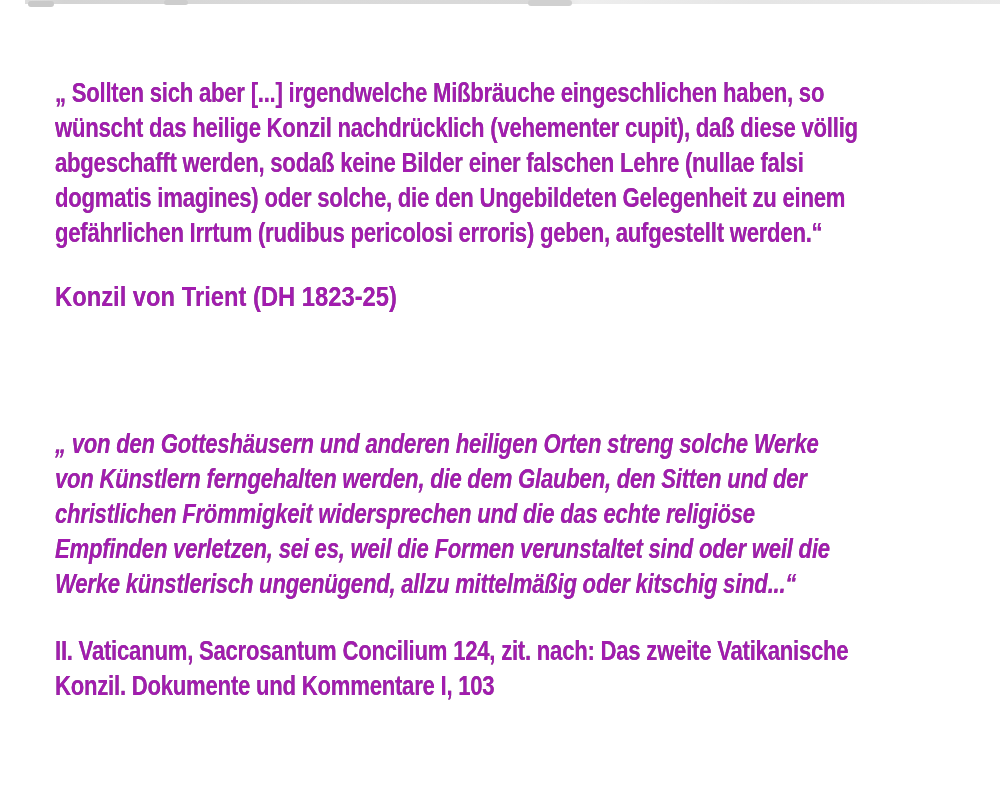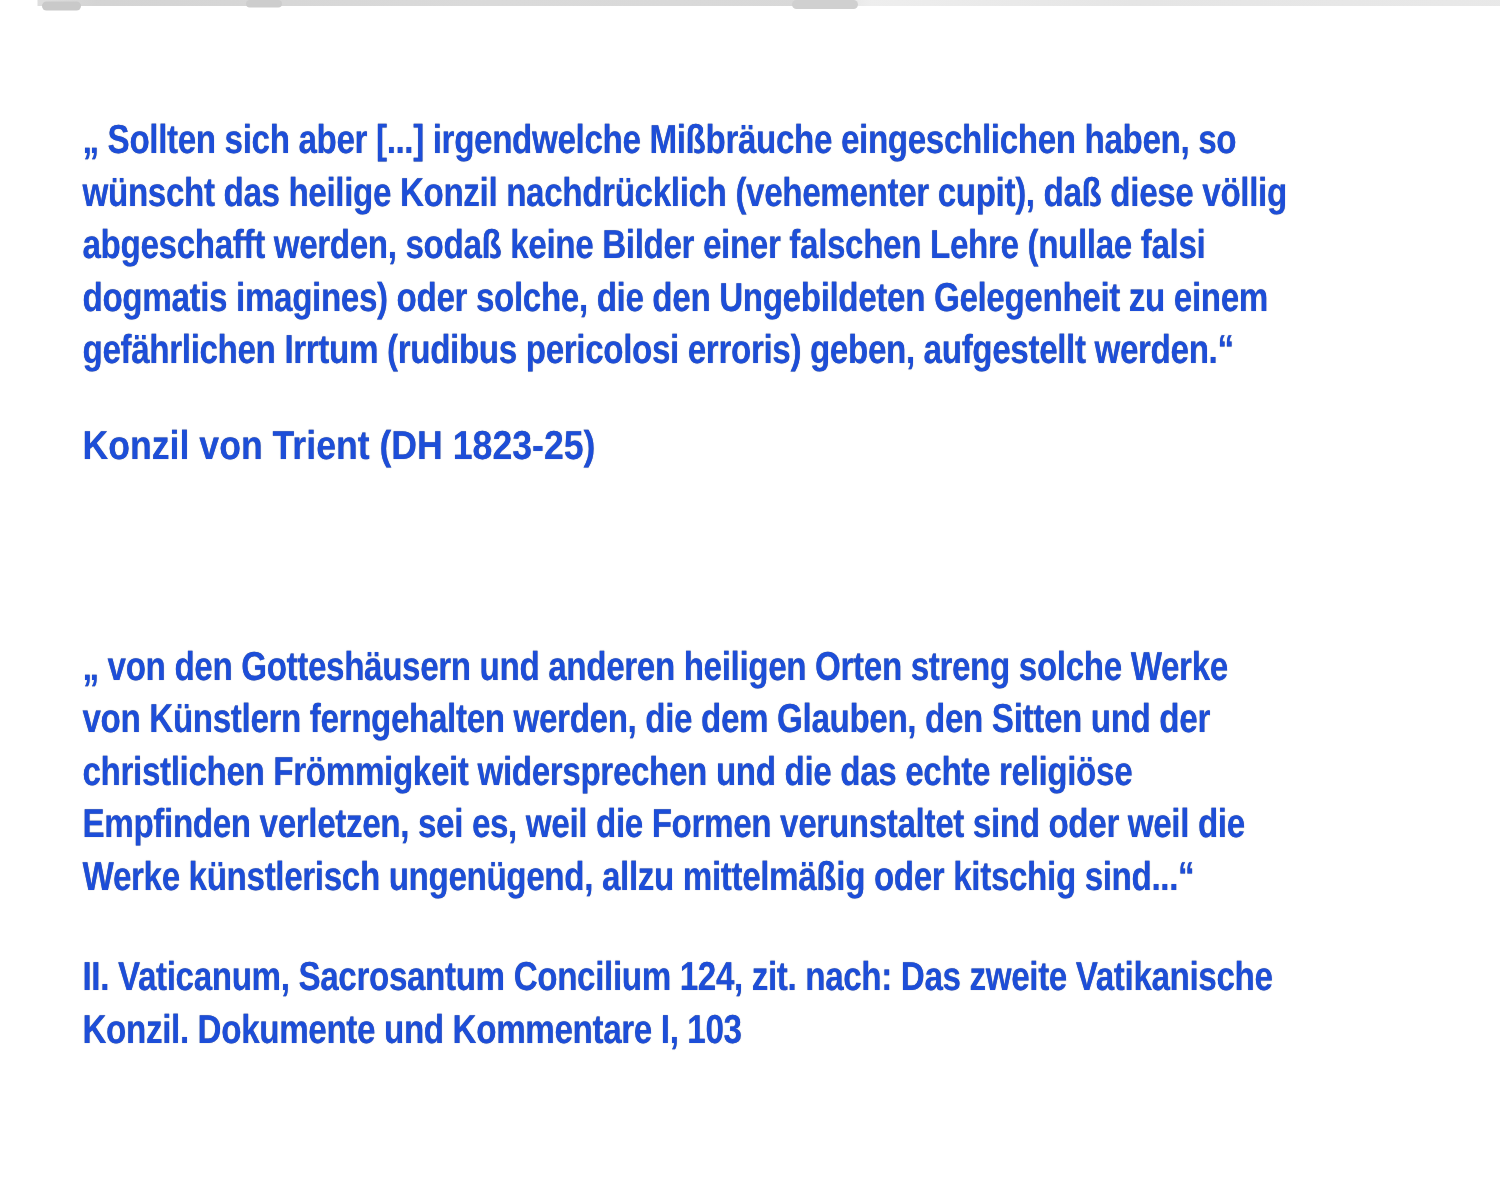--- a/index.html
+++ b/index.html
@@ -7,21 +7,21 @@
     padding: 0;
     background: #ffffff;
   }
   .page {
     position: relative;
     width: 1000px;
     height: 799px;
     background: #ffffff;
     overflow: hidden;
     font-family: "Liberation Sans", sans-serif;
-    color: #1d4ed8;
+    color: #a21caf;
   }
 
   
   .edge-strip {
     position: absolute;
     left: 25px;
     top: 0;
     width: 975px;
     height: 4px;
     background: linear-gradient(to right,
@@ -40,21 +40,21 @@
     font-weight: 700;
     font-size: 27px;
     line-height: 35px;
     letter-spacing: -0.3px;
     transform: scaleX(0.82);
     transform-origin: 0 50%;
     text-shadow: 0 0 0.6px rgba(0,0,0,0.55);
   }
   .quote-block { position: absolute; left: 55px; }
   .quote-block.q1 { top: 76px; }
-  .quote-block.q2 { top: 427px; }
+  .quote-block.q2 { top: 427px; font-style: italic; }
 
   .citation-single {
     position: absolute;
     left: 55px;
     top: 280px;
     white-space: nowrap;
     font-weight: 700;
     font-size: 27px;
     line-height: 35px;
     transform: scaleX(0.88);

